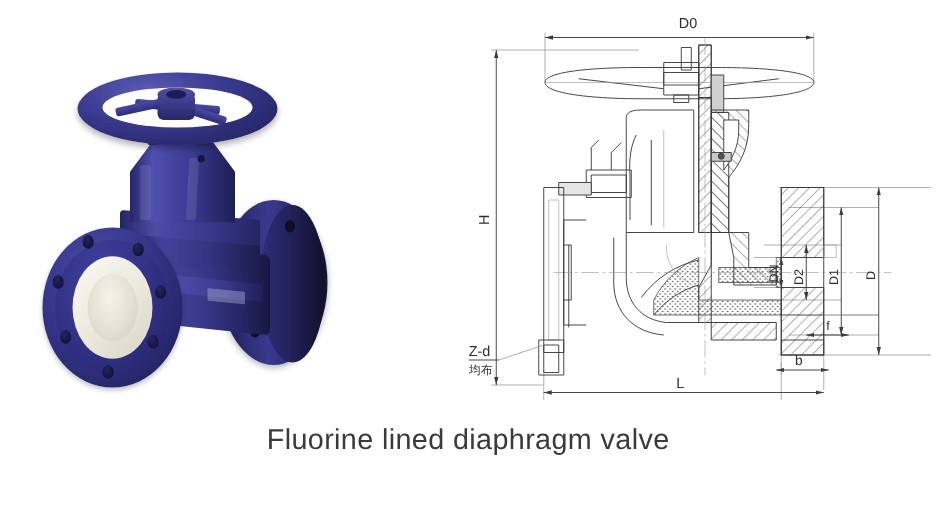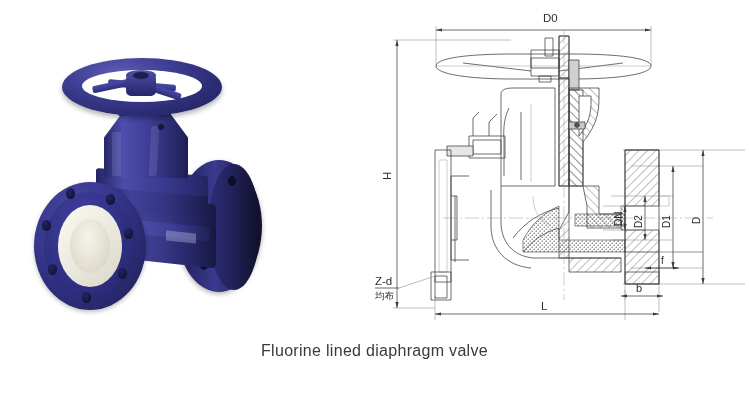--- a/index.html
+++ b/index.html
@@ -268,21 +268,21 @@
   }
   #caption-cn {
     font-family: "DejaVu Sans", sans-serif;
     font-size: 15px;
     color: #2a2a2a;
     letter-spacing: 2px;
     line-height: 22px;
   }
   #caption-en {
     font-family: "Liberation Sans", sans-serif;
-    font-size: 16px;
+    font-size: 23px;
     color: #3a3a3a;
     letter-spacing: 0.3px;
     line-height: 26px;
     margin-top: 2px;
   }
 </style>
 </head>
 <body>
 
 <div id="page">

